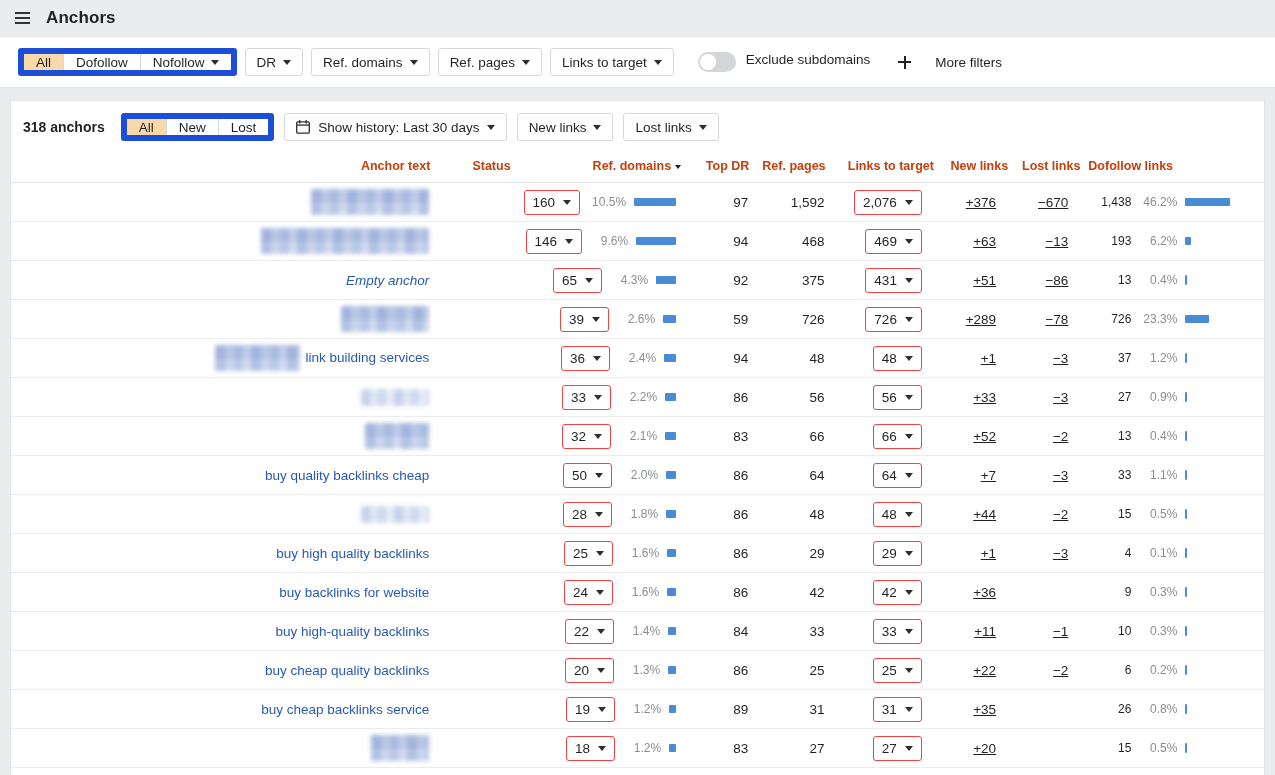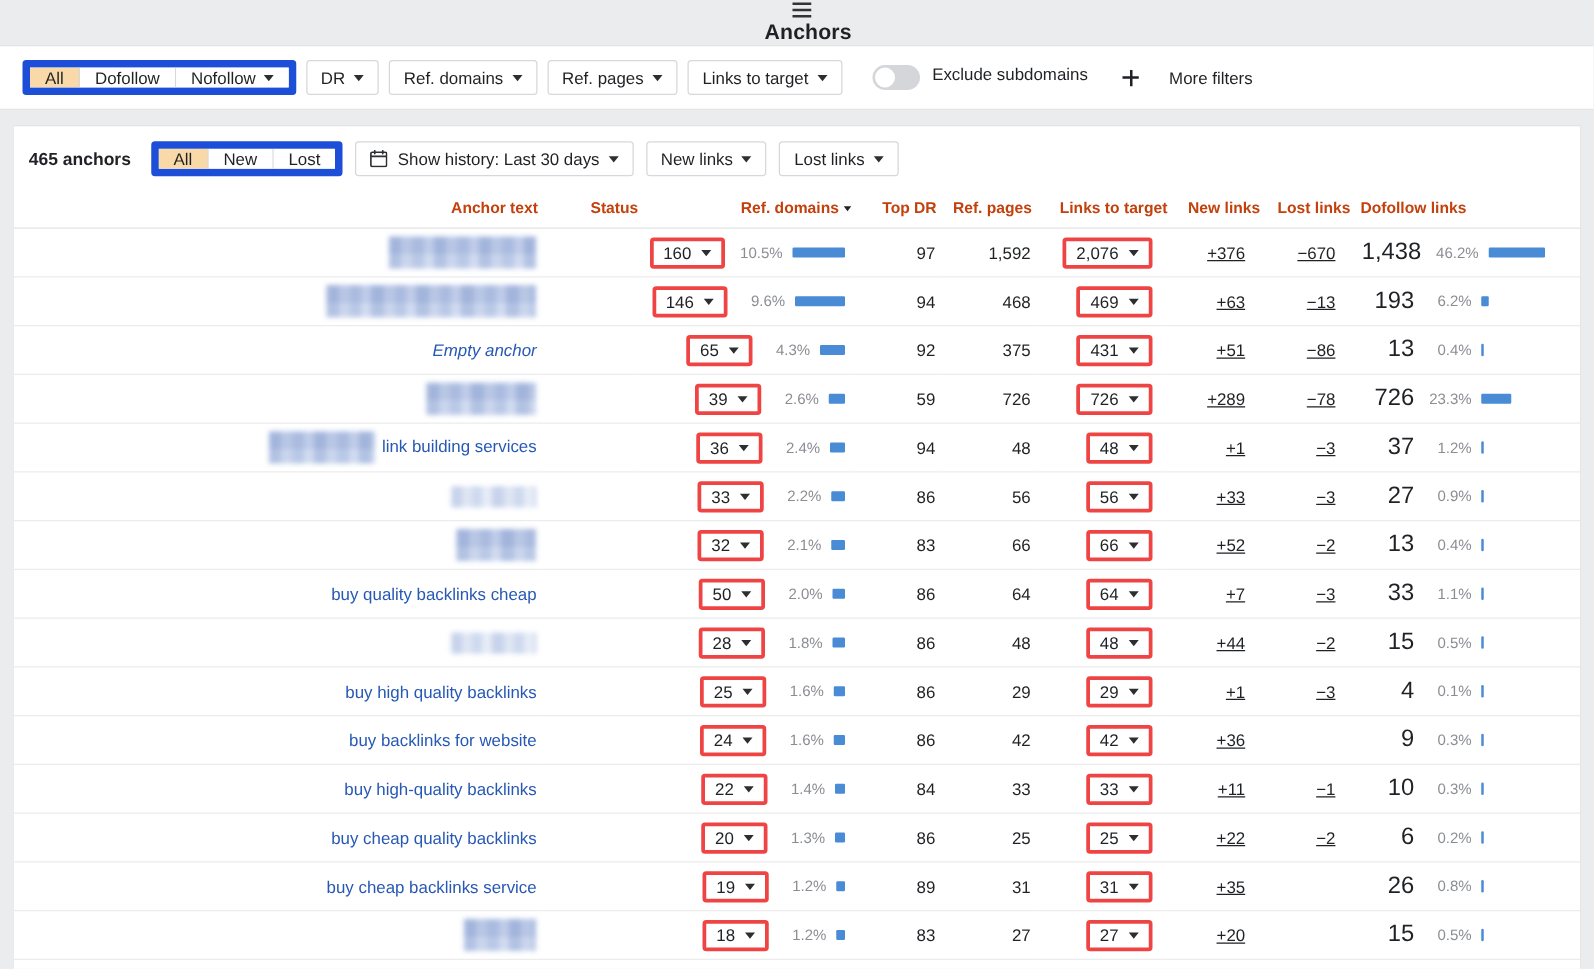--- a/index.html
+++ b/index.html
@@ -12,21 +12,20 @@
     overflow: hidden;
   }
 
   
   .app-header {
     height: 36px;
     display: flex;
     align-items: center;
     padding: 0 0 0 8px;
     background: #ebecee;
-    flex-direction: column;
   }
   .hamburger {
     width: 28px; height: 28px;
     display: flex; flex-direction: column;
     justify-content: center; align-items: center;
     gap: 3px;
     cursor: pointer;
   }
   .hamburger i { display: block; width: 15px; height: 2px; background: #333; border-radius: 0; }
   .app-title {
@@ -260,21 +259,21 @@
   .redact-inline { margin-right: 6px; }
 
   
   .numsel {
     display: inline-flex;
     align-items: center;
     justify-content: center;
     min-width: 48px;
     height: 25px;
     padding: 0 8px;
-    border: 3px solid #ef4444;
+    border: 1px solid #ef4444;
     border-radius: 3px;
     background: #fff;
     font-size: 13.5px;
     color: #1f2124;
     cursor: pointer;
     white-space: nowrap;
   }
   .numsel .caret { margin-left: 8px; border-top-color: #2c2e31; }
 
   .pct {
@@ -300,21 +299,21 @@
 
   .wrap-refdom {
     display: flex; align-items: center; justify-content: flex-end;
     gap: 8px; padding-right: 4px;
   }
   .wrap-dofollow {
     display: flex; align-items: center; justify-content: flex-start;
     gap: 8px; padding-left: 8px;
   }
   .dofollow-num {
-    min-width: 42px; text-align: right; font-size: 19px;
+    min-width: 42px; text-align: right; font-size: 12px;
   }
 </style>
 </head>
 <body>
 
 <div class="app-header">
   <div class="hamburger">
     <i></i>
       <i></i>
       <i></i>
@@ -363,21 +362,21 @@
 
   <div class="more-filters">
     <span class="plus"></span>
     <span>More filters</span>
   </div>
 </div>
 
 <div class="card">
 
   <div class="subbar">
-    <div class="count">465 anchors</div>
+    <div class="count">318 anchors</div>
 
     <div class="seg-group">
       <div class="seg active">All</div>
       <div class="seg">New</div>
       <div class="seg">Lost</div>
     </div>
 
     <div class="btn">
       <span class="cal-icon">
         <svg width="14" height="14" viewBox="0 0 14 14">

